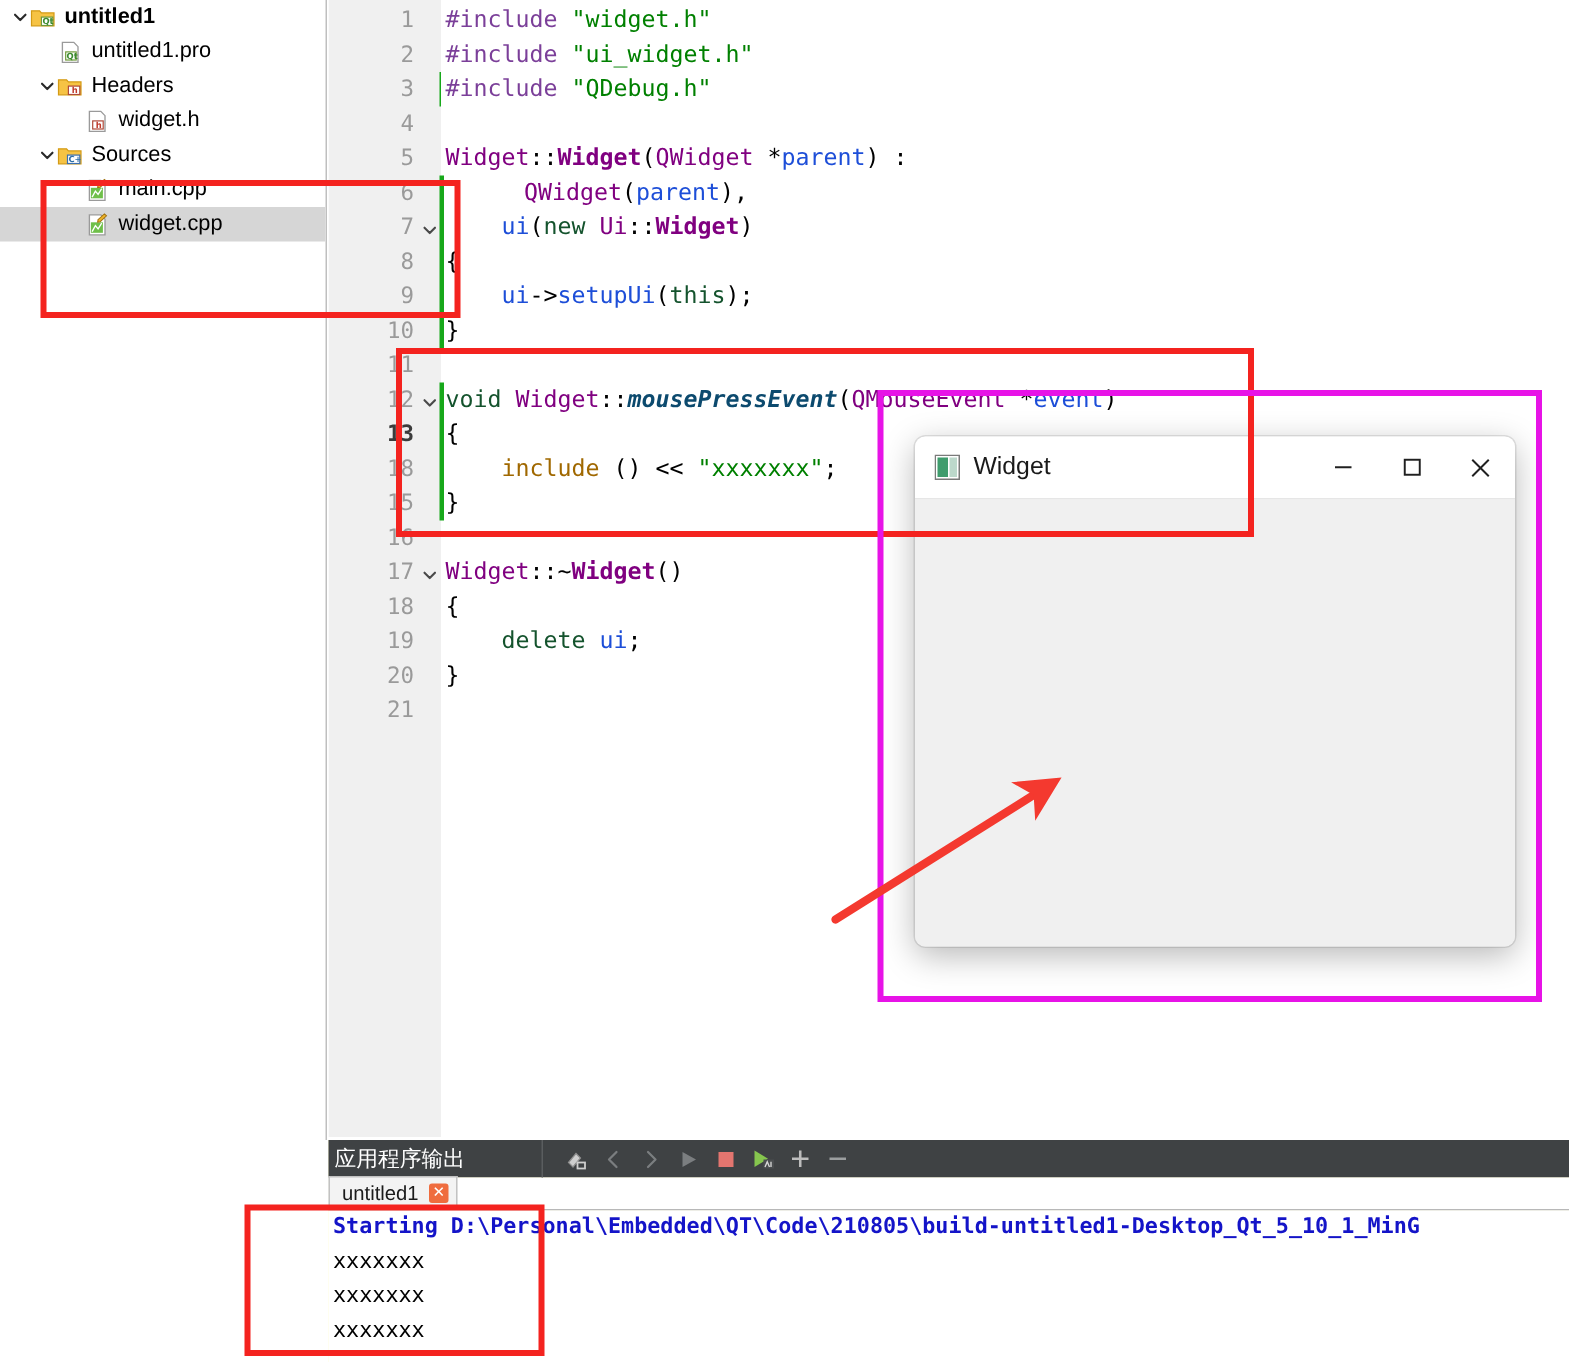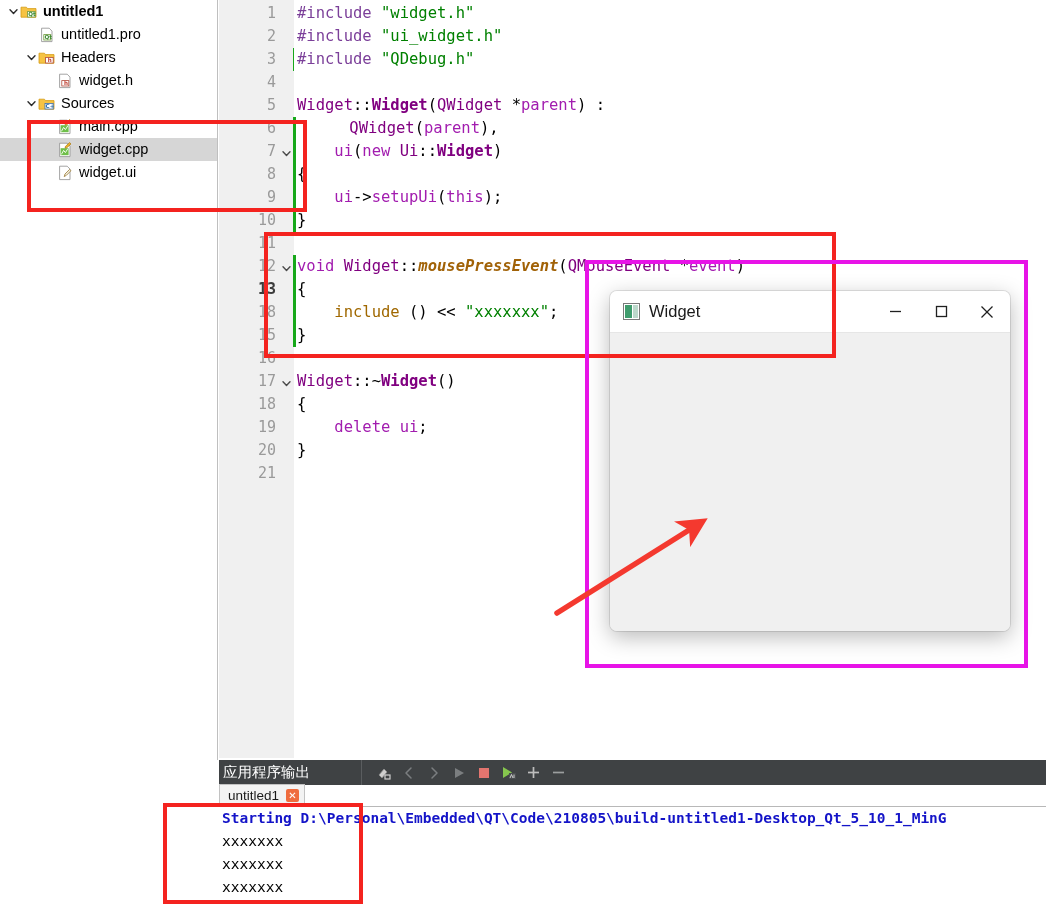--- a/index.html
+++ b/index.html
@@ -88,23 +88,23 @@
     height: 23px; line-height: 23px;
     font-family: "DejaVu Sans Mono", monospace;
     font-size: 15.5px;
     white-space: pre;
     color: #000000;
   }
   .t-pre   { color: #7b3f99; }   
   .t-str   { color: #008000; }   
   .t-type  { color: #800080; }   
   .t-typeb { color: #800080; font-weight: bold; }
-  .t-fn    { color: #a16207; font-weight: bold; font-style: italic; }
-  .t-kw    { color: #a21caf; }
-  .t-param { color: #a21caf; }
+  .t-fn    { color: #0c4a6e; font-weight: bold; font-style: italic; }
+  .t-kw    { color: #14532d; }
+  .t-param { color: #1d4ed8; }
   .t-local { color: #a06800; }
 
   
   .changebar {
     position: absolute;
     width: 3px;
     background: #17a81a;
   }
   
   .caret {
@@ -311,30 +311,20 @@
         <span class="tw-spacer"></span>
         <span class="ficon">
           <svg width="18" height="16" viewBox="0 0 18 16">
             <path d="M3.6 1.2 L11.2 1.2 L14 4.1 L14 14.6 L3.6 14.6 Z" fill="#ffffff" stroke="#9a9a9a" stroke-width="0.9"></path>
             <rect x="4.6" y="6.2" width="8.0" height="7.0" fill="#6fbf4a"></rect>
             <path d="M5.4 12.4 L7.6 8.4 L9.4 10.6 L11.8 6.8" fill="none" stroke="#ffffff" stroke-width="0.9"></path>
             <path d="M9.4 4.4 L13.6 0.6 L15.0 1.9 L10.8 5.8 L9.1 6.1 Z" fill="#f0b429" stroke="#a37413" stroke-width="0.7"></path>
           </svg>
         </span>
         <span class="tree-label">widget.cpp</span>
-      </div>
-      <div class="tree-row" style="padding-left: 42px;">
-        <span class="tw-spacer"></span>
-        <span class="ficon">
-          <svg width="18" height="16" viewBox="0 0 18 16">
-            <path d="M3.6 1.2 L11.2 1.2 L14 4.1 L14 14.6 L3.6 14.6 Z" fill="#ffffff" stroke="#9a9a9a" stroke-width="0.9"></path>
-            <path d="M8.2 11.6 L9.0 9.0 L13.6 4.4 L15.0 5.7 L10.4 10.3 Z" fill="#f3efe0" stroke="#9a7a33" stroke-width="0.8"></path>
-          </svg>
-        </span>
-        <span class="tree-label">widget.ui</span>
       </div>
     </div>
 
   <div id="editor">
     <div id="gutter"></div>
     <div id="gutter-nums">
         <div class="ln" style="top: 2px;">1</div>
         <div class="ln" style="top: 25px;">2</div>
         <div class="ln" style="top: 48px;">3</div>
         <div class="ln" style="top: 71px;">4</div>

